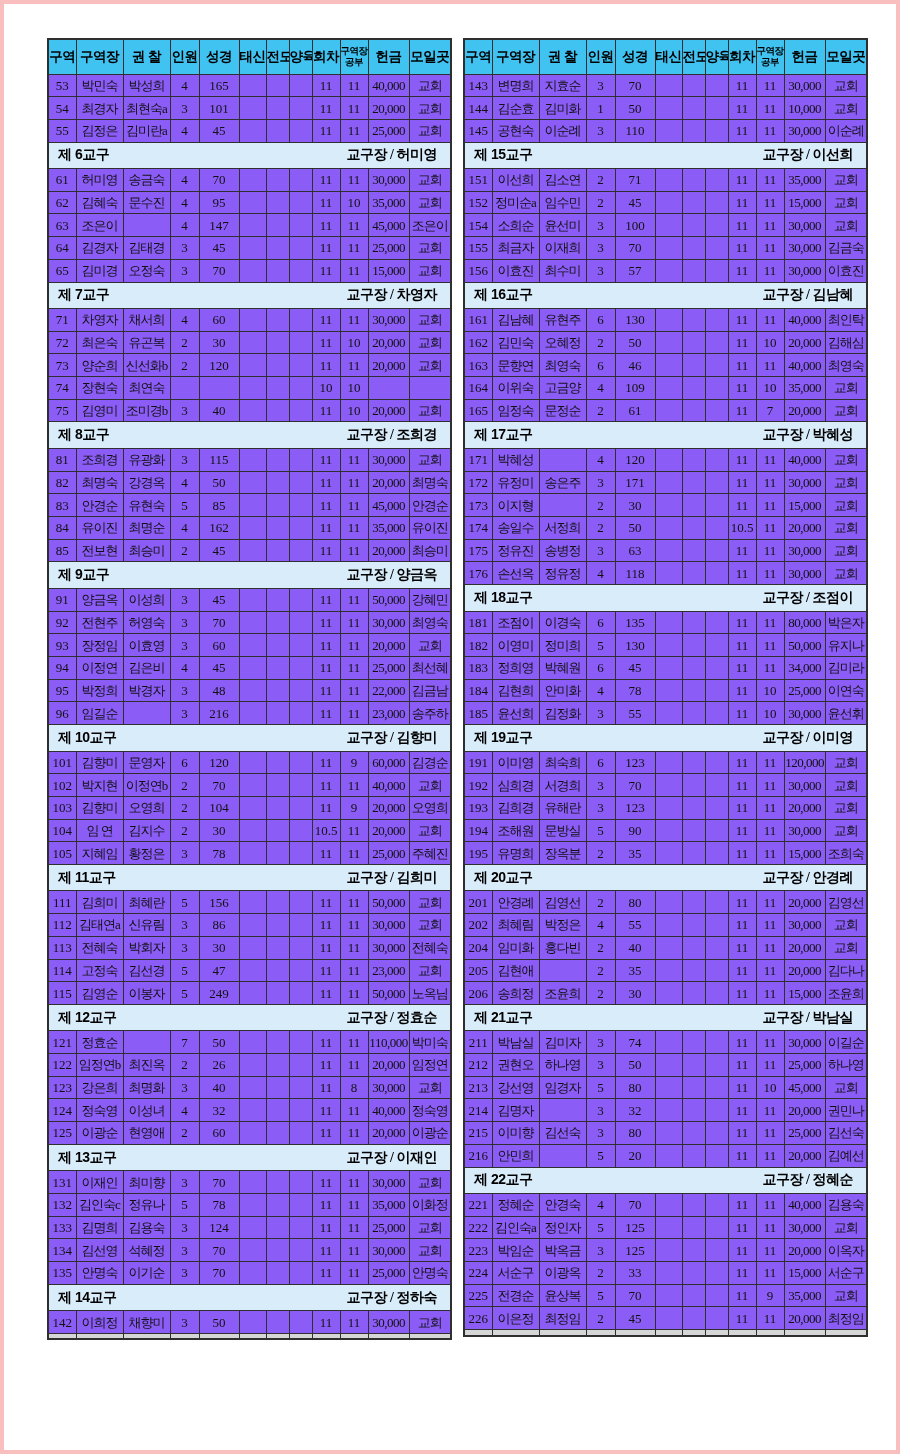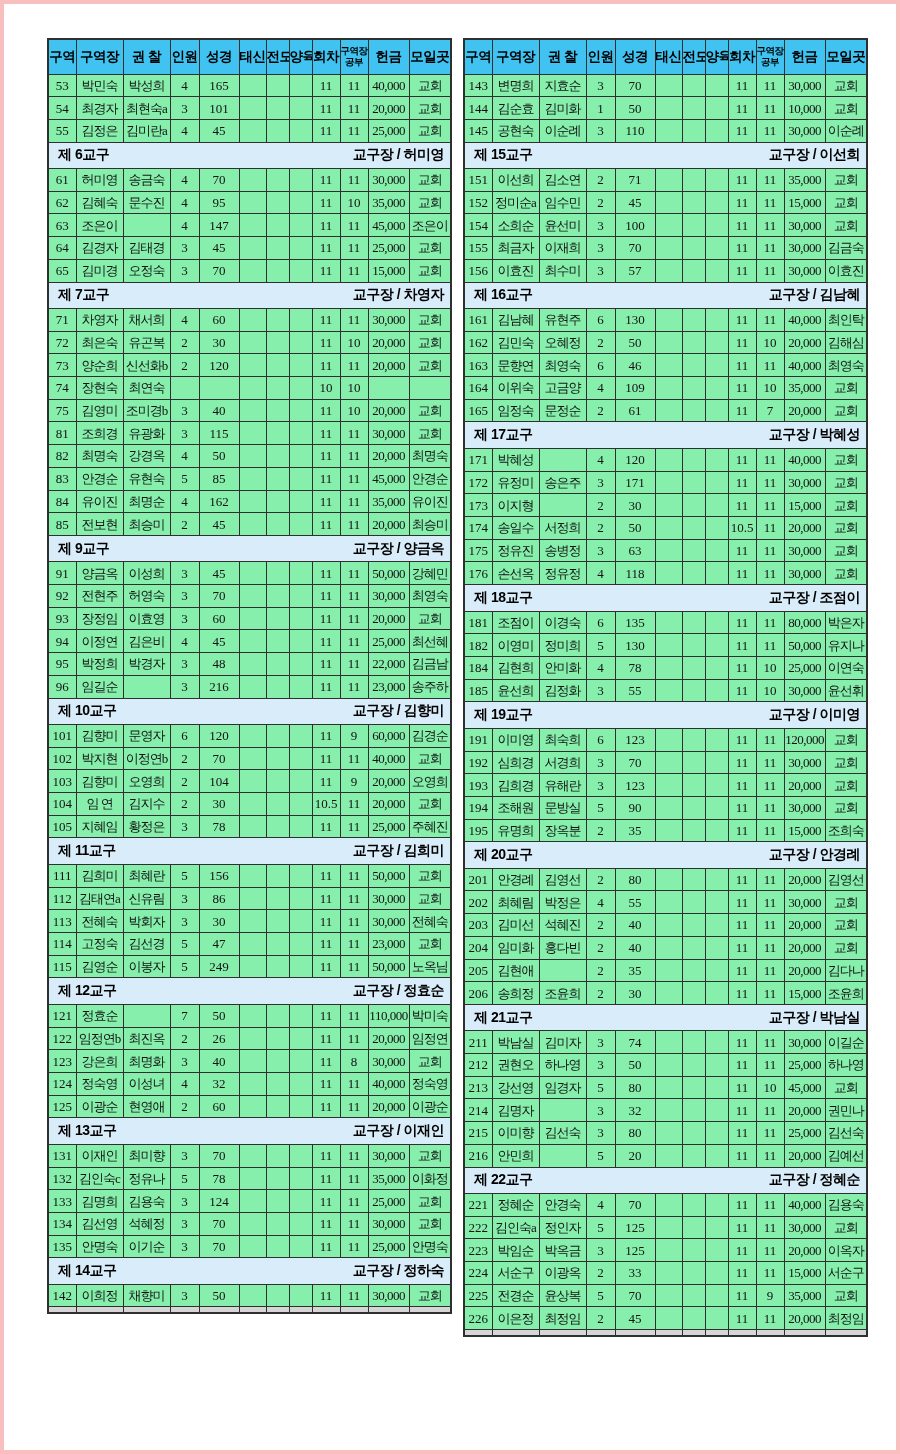--- a/index.html
+++ b/index.html
@@ -7,21 +7,21 @@
   .page {
     position:relative; width:900px; height:1454px;
     background:#ffffff; overflow:hidden;
     border:4px solid var(--page_border, #f9bfbf);
     font-family:"Liberation Sans", sans-serif;
   }
   .tables { position:absolute; top:34px; left:43px; display:flex; gap:11px; }
   table {
     border-collapse:collapse; table-layout:fixed; width:403px;
     border:2px solid var(--grid, #2f2f2f);
-    background:#86efac;
+    background:#8b5cf6;
   }
   col.c0{width:28px} col.c1{width:47px} col.c2{width:47px} col.c3{width:29px}
   col.c4{width:40px} col.c5{width:27px} col.c6{width:23px} col.c7{width:23px}
   col.c8{width:28px} col.c9{width:28px} col.c10{width:41px} col.c11{width:42px}
   th, td {
     border:1px solid var(--grid, #2f2f2f);
     overflow:hidden; white-space:nowrap; text-align:center; vertical-align:middle;
   }
   thead th {
     background:var(--header_bg, #41c3f2);
@@ -33,23 +33,23 @@
     height:22.7px; font-size:13px; line-height:1;
     font-family:"Liberation Serif","DejaVu Serif",serif; color:#111;
   }
   td.c-leader, td.c-kwonchal, td.c-place { font-size:12.5px; letter-spacing:-1px; }
   td.c-offering { font-size:11.5px; letter-spacing:-0.5px; }
   tr.section td {
     background:var(--section_bg, #d9ecfa);
     height:26.5px; font-weight:bold; font-size:14px;
     font-family:"Liberation Sans", sans-serif; color:#000;
   }
-  .section-inner { display:flex; justify-content:space-between; align-items:center; padding:0 6px 0 9px; }
+  .section-inner { display:flex; justify-content:space-between; align-items:center; padding:0 13px 0 9px; }
   .sec-title { letter-spacing:-0.5px; }
-  .sec-leader { letter-spacing:-0.5px; }
+  .sec-leader { letter-spacing:-0.5px;font-family:Liberation Serif, serif; }
   tr.cut td { background:var(--cut_bg, #d6d6d6); height:6px; padding:0; border-bottom:none; }
 </style>
 </head>
 <body>
 
 <div class="page">
   <div class="tables">
     <div id="left-mount">
         <table>
           <colgroup>
@@ -274,20 +274,28 @@
               <td class="c-members">3</td>
               <td class="c-bible">40</td>
               <td class="c-taesin"></td>
               <td class="c-jeondo"></td>
               <td class="c-yangyuk"></td>
               <td class="c-hoecha">11</td>
               <td class="c-study">10</td>
               <td class="c-offering">20,000</td>
               <td class="c-place">교회</td>
             </tr>
+            <tr class="section">
+              <td colspan="12">
+                <div class="section-inner">
+                  <span class="sec-title">제 8교구</span>
+                  <span class="sec-leader">교구장 / 조희경</span>
+                </div>
+              </td>
+            </tr>
             <tr class="data">
               <td class="c-region">81</td>
               <td class="c-leader">조희경</td>
               <td class="c-kwonchal">유광화</td>
               <td class="c-members">3</td>
               <td class="c-bible">115</td>
               <td class="c-taesin"></td>
               <td class="c-jeondo"></td>
               <td class="c-yangyuk"></td>
               <td class="c-hoecha">11</td>
@@ -1147,20 +1155,34 @@
               <td class="c-bible">130</td>
               <td class="c-taesin"></td>
               <td class="c-jeondo"></td>
               <td class="c-yangyuk"></td>
               <td class="c-hoecha">11</td>
               <td class="c-study">11</td>
               <td class="c-offering">50,000</td>
               <td class="c-place">유지나</td>
             </tr>
             <tr class="data">
+              <td class="c-region">183</td>
+              <td class="c-leader">정희영</td>
+              <td class="c-kwonchal">박혜원</td>
+              <td class="c-members">6</td>
+              <td class="c-bible">45</td>
+              <td class="c-taesin"></td>
+              <td class="c-jeondo"></td>
+              <td class="c-yangyuk"></td>
+              <td class="c-hoecha">11</td>
+              <td class="c-study">11</td>
+              <td class="c-offering">34,000</td>
+              <td class="c-place">김미라</td>
+            </tr>
+            <tr class="data">
               <td class="c-region">184</td>
               <td class="c-leader">김현희</td>
               <td class="c-kwonchal">안미화</td>
               <td class="c-members">4</td>
               <td class="c-bible">78</td>
               <td class="c-taesin"></td>
               <td class="c-jeondo"></td>
               <td class="c-yangyuk"></td>
               <td class="c-hoecha">11</td>
               <td class="c-study">10</td>
@@ -1286,34 +1308,20 @@
               <td class="c-leader">최혜림</td>
               <td class="c-kwonchal">박정은</td>
               <td class="c-members">4</td>
               <td class="c-bible">55</td>
               <td class="c-taesin"></td>
               <td class="c-jeondo"></td>
               <td class="c-yangyuk"></td>
               <td class="c-hoecha">11</td>
               <td class="c-study">11</td>
               <td class="c-offering">30,000</td>
-              <td class="c-place">교회</td>
-            </tr>
-            <tr class="data">
-              <td class="c-region">203</td>
-              <td class="c-leader">김미선</td>
-              <td class="c-kwonchal">석혜진</td>
-              <td class="c-members">2</td>
-              <td class="c-bible">40</td>
-              <td class="c-taesin"></td>
-              <td class="c-jeondo"></td>
-              <td class="c-yangyuk"></td>
-              <td class="c-hoecha">11</td>
-              <td class="c-study">11</td>
-              <td class="c-offering">20,000</td>
               <td class="c-place">교회</td>
             </tr>
             <tr class="data">
               <td class="c-region">204</td>
               <td class="c-leader">임미화</td>
               <td class="c-kwonchal">홍다빈</td>
               <td class="c-members">2</td>
               <td class="c-bible">40</td>
               <td class="c-taesin"></td>
               <td class="c-jeondo"></td>

